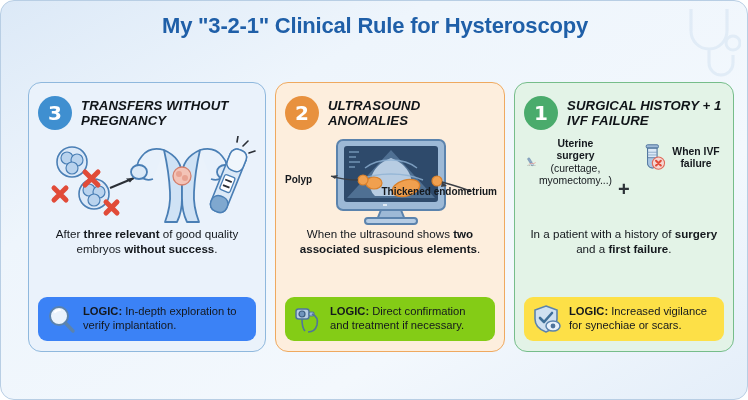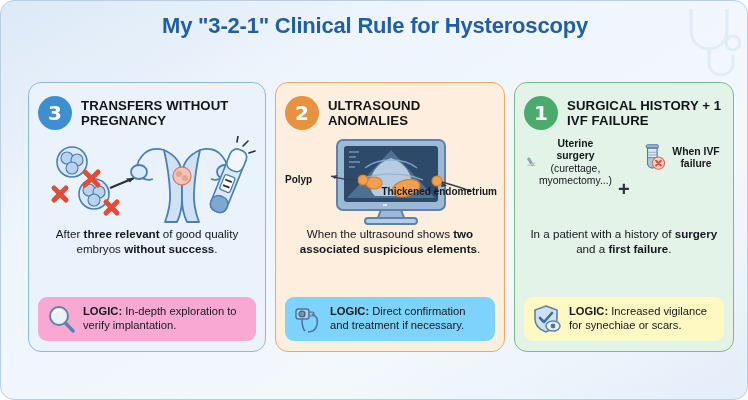--- a/index.html
+++ b/index.html
@@ -58,42 +58,42 @@
     border-radius: 50%;
     color: #fff; font-size: 20px; font-weight: bold;
     display: flex; align-items: center; justify-content: center;
     font-family: "DejaVu Sans", sans-serif;
   }
   .badge.blue   { background: #3f8fd0; }
   .badge.orange { background: #e8913e; }
   .badge.green  { background: #4aab6c; }
   .card-title {
     font-size: 13.2px; font-weight: bold; color: #101418;
-    line-height: 1.14; letter-spacing: .1px;
+    line-height: 1.14; letter-spacing: .1px; font-style: italic;
   }
 
   .art { height: 92px; position: relative; display: flex; align-items: flex-end; justify-content: center; }
   .art svg { display: block; }
 
   .desc {
     font-size: 11.6px; color: #14181d; text-align: center;
     line-height: 1.3; padding: 0 3px;
   }
   .desc b { font-weight: bold; }
 
   .logic {
     margin-top: auto;
     border-radius: 9px;
     padding: 7px 8px;
     display: flex; align-items: flex-start; gap: 7px;
     font-size: 11.2px; line-height: 1.27; color: #14181d;
   }
-  .logic.blue   { background: #f9a8d4; }
-  .logic.orange { background: #7dd3fc; }
-  .logic.green  { background: #fef9c3; }
+  .logic.blue   { background: #3b82f6; }
+  .logic.orange { background: #84cc16; }
+  .logic.green  { background: #fde047; }
   .logic .lg-ico { flex: 0 0 30px; height: 30px; }
   .logic b { font-weight: bold; }
 
   
   .two-col {
     display: flex; align-items: flex-start; justify-content: center;
     gap: 6px; height: 92px; padding-top: 2px;
   }
   .col { display: flex; align-items: center; width: 88px; }
   .col .cap { font-size: 10.4px; font-weight: bold; text-align: center; line-height: 1.18; margin-top: 2px; color: #14181d; }

